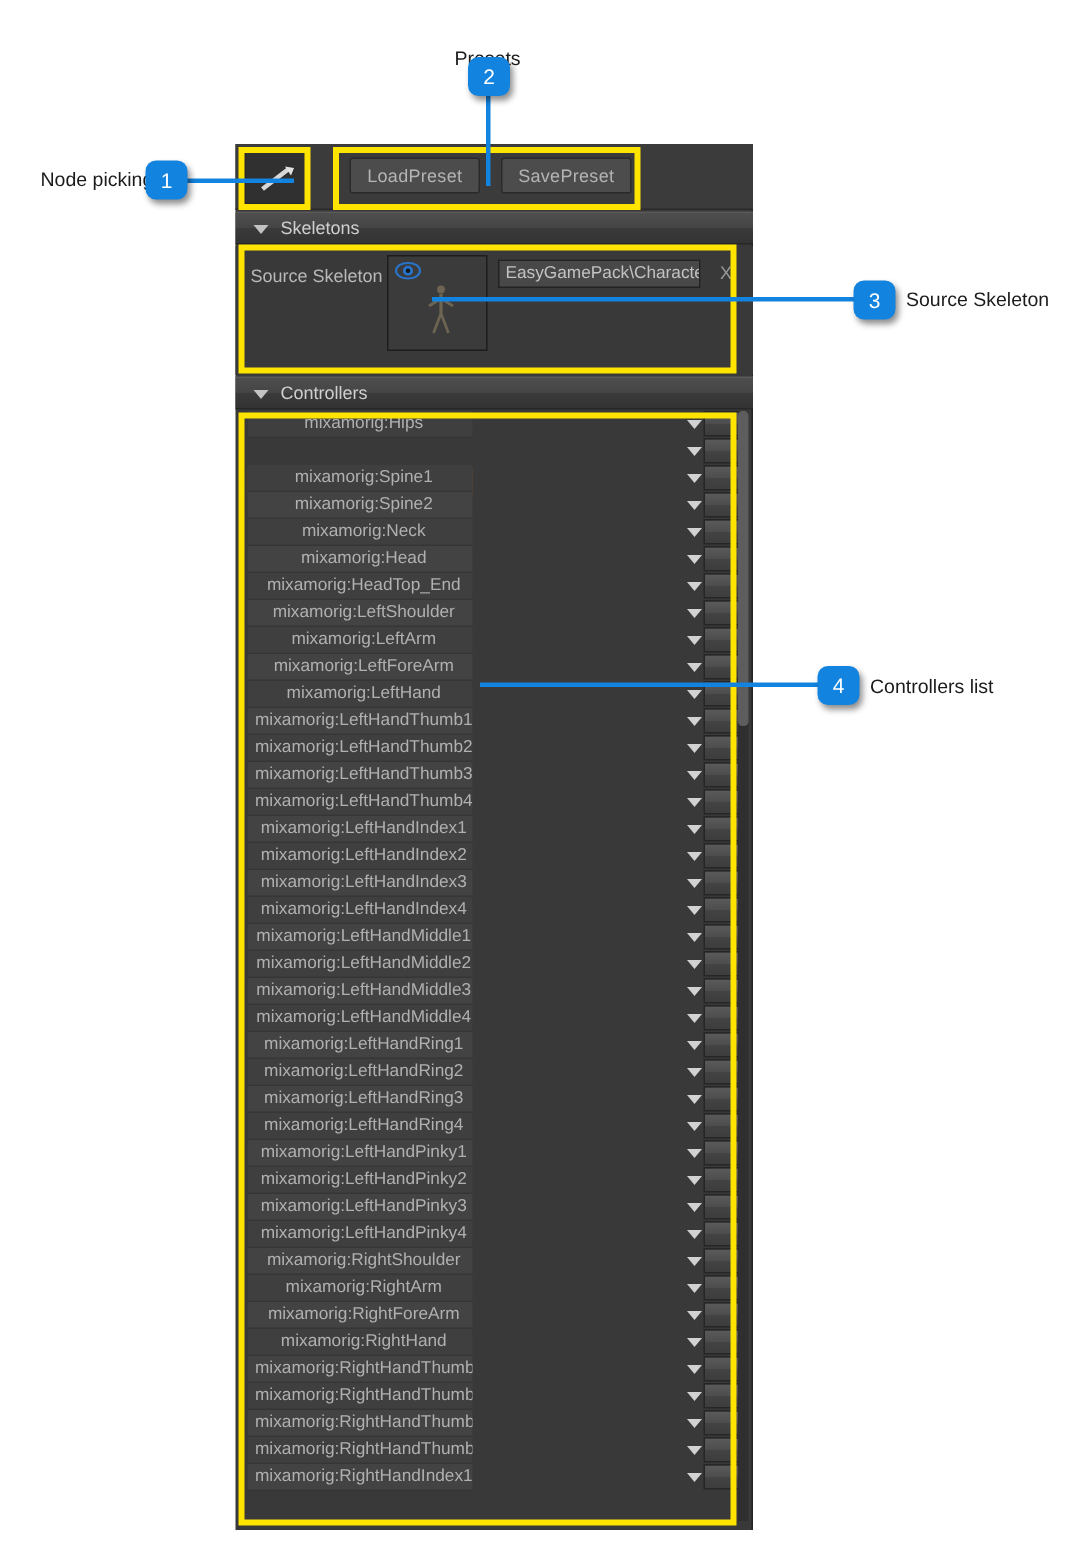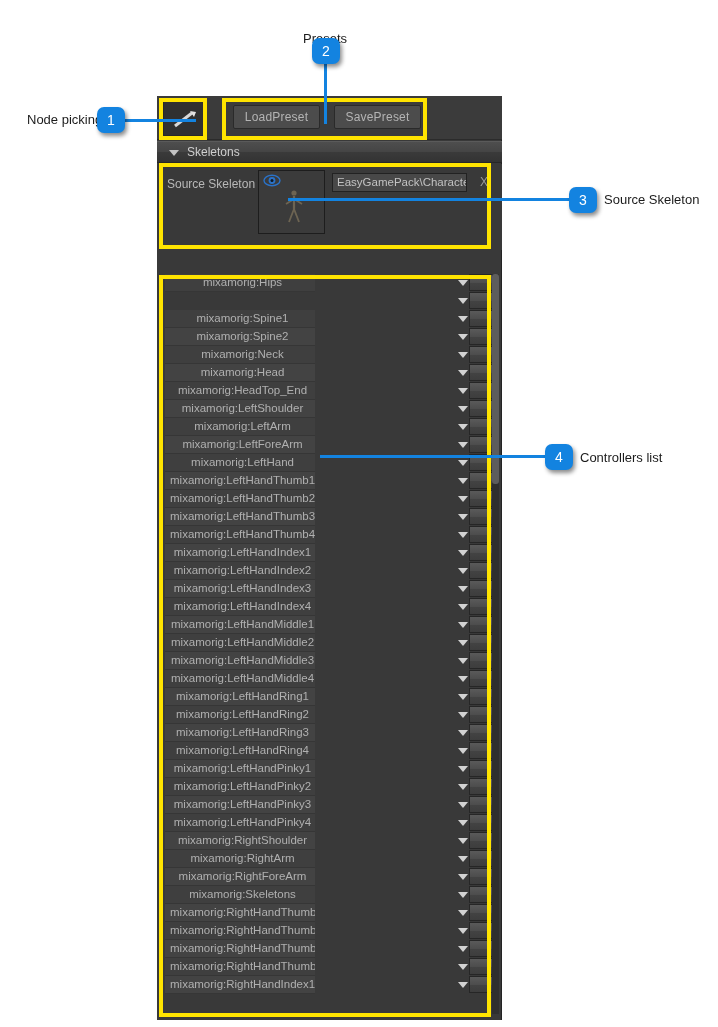--- a/index.html
+++ b/index.html
@@ -230,20 +230,24 @@
             <circle cx="11" cy="4" r="2.6" fill="#6d6452"></circle>
             <path d="M11 7 L11 20" stroke="#6d6452" stroke-width="2.2"></path>
             <path d="M11 10 L3 15 M11 10 L19 15" stroke="#6d6452" stroke-width="1.8"></path>
             <path d="M11 20 L6 33 M11 20 L16 33" stroke="#6d6452" stroke-width="1.8"></path>
           </svg>
         </div>
         <div class="sk-field">EasyGamePack\Characte</div>
         <div class="sk-x">X</div>
       </div>
 
+      <div class="section-header" id="hdr-controllers">
+        <span class="tri"></span>
+        <span class="st">Controllers</span>
+      </div>
 
       <div class="list" id="controllers-list">
           <div class="row">
             <div class="lbl">mixamorig:Hips</div>
             <div class="ddwrap">
               <div class="dd">Hips</div>
               <span class="arrow"></span>
             </div>
           </div>
           <div class="row alt selected">
@@ -471,21 +475,21 @@
             </div>
           </div>
           <div class="row alt">
             <div class="lbl">mixamorig:RightForeArm</div>
             <div class="ddwrap">
               <div class="dd">RightForeArm</div>
               <span class="arrow"></span>
             </div>
           </div>
           <div class="row">
-            <div class="lbl">mixamorig:Skeletons</div>
+            <div class="lbl">mixamorig:RightHand</div>
             <div class="ddwrap">
               <div class="dd">RightHand</div>
               <span class="arrow"></span>
             </div>
           </div>
           <div class="row alt">
             <div class="lbl">mixamorig:RightHandThumb1</div>
             <div class="ddwrap">
               <div class="dd">RightHandThumb1</div>
               <span class="arrow"></span>

